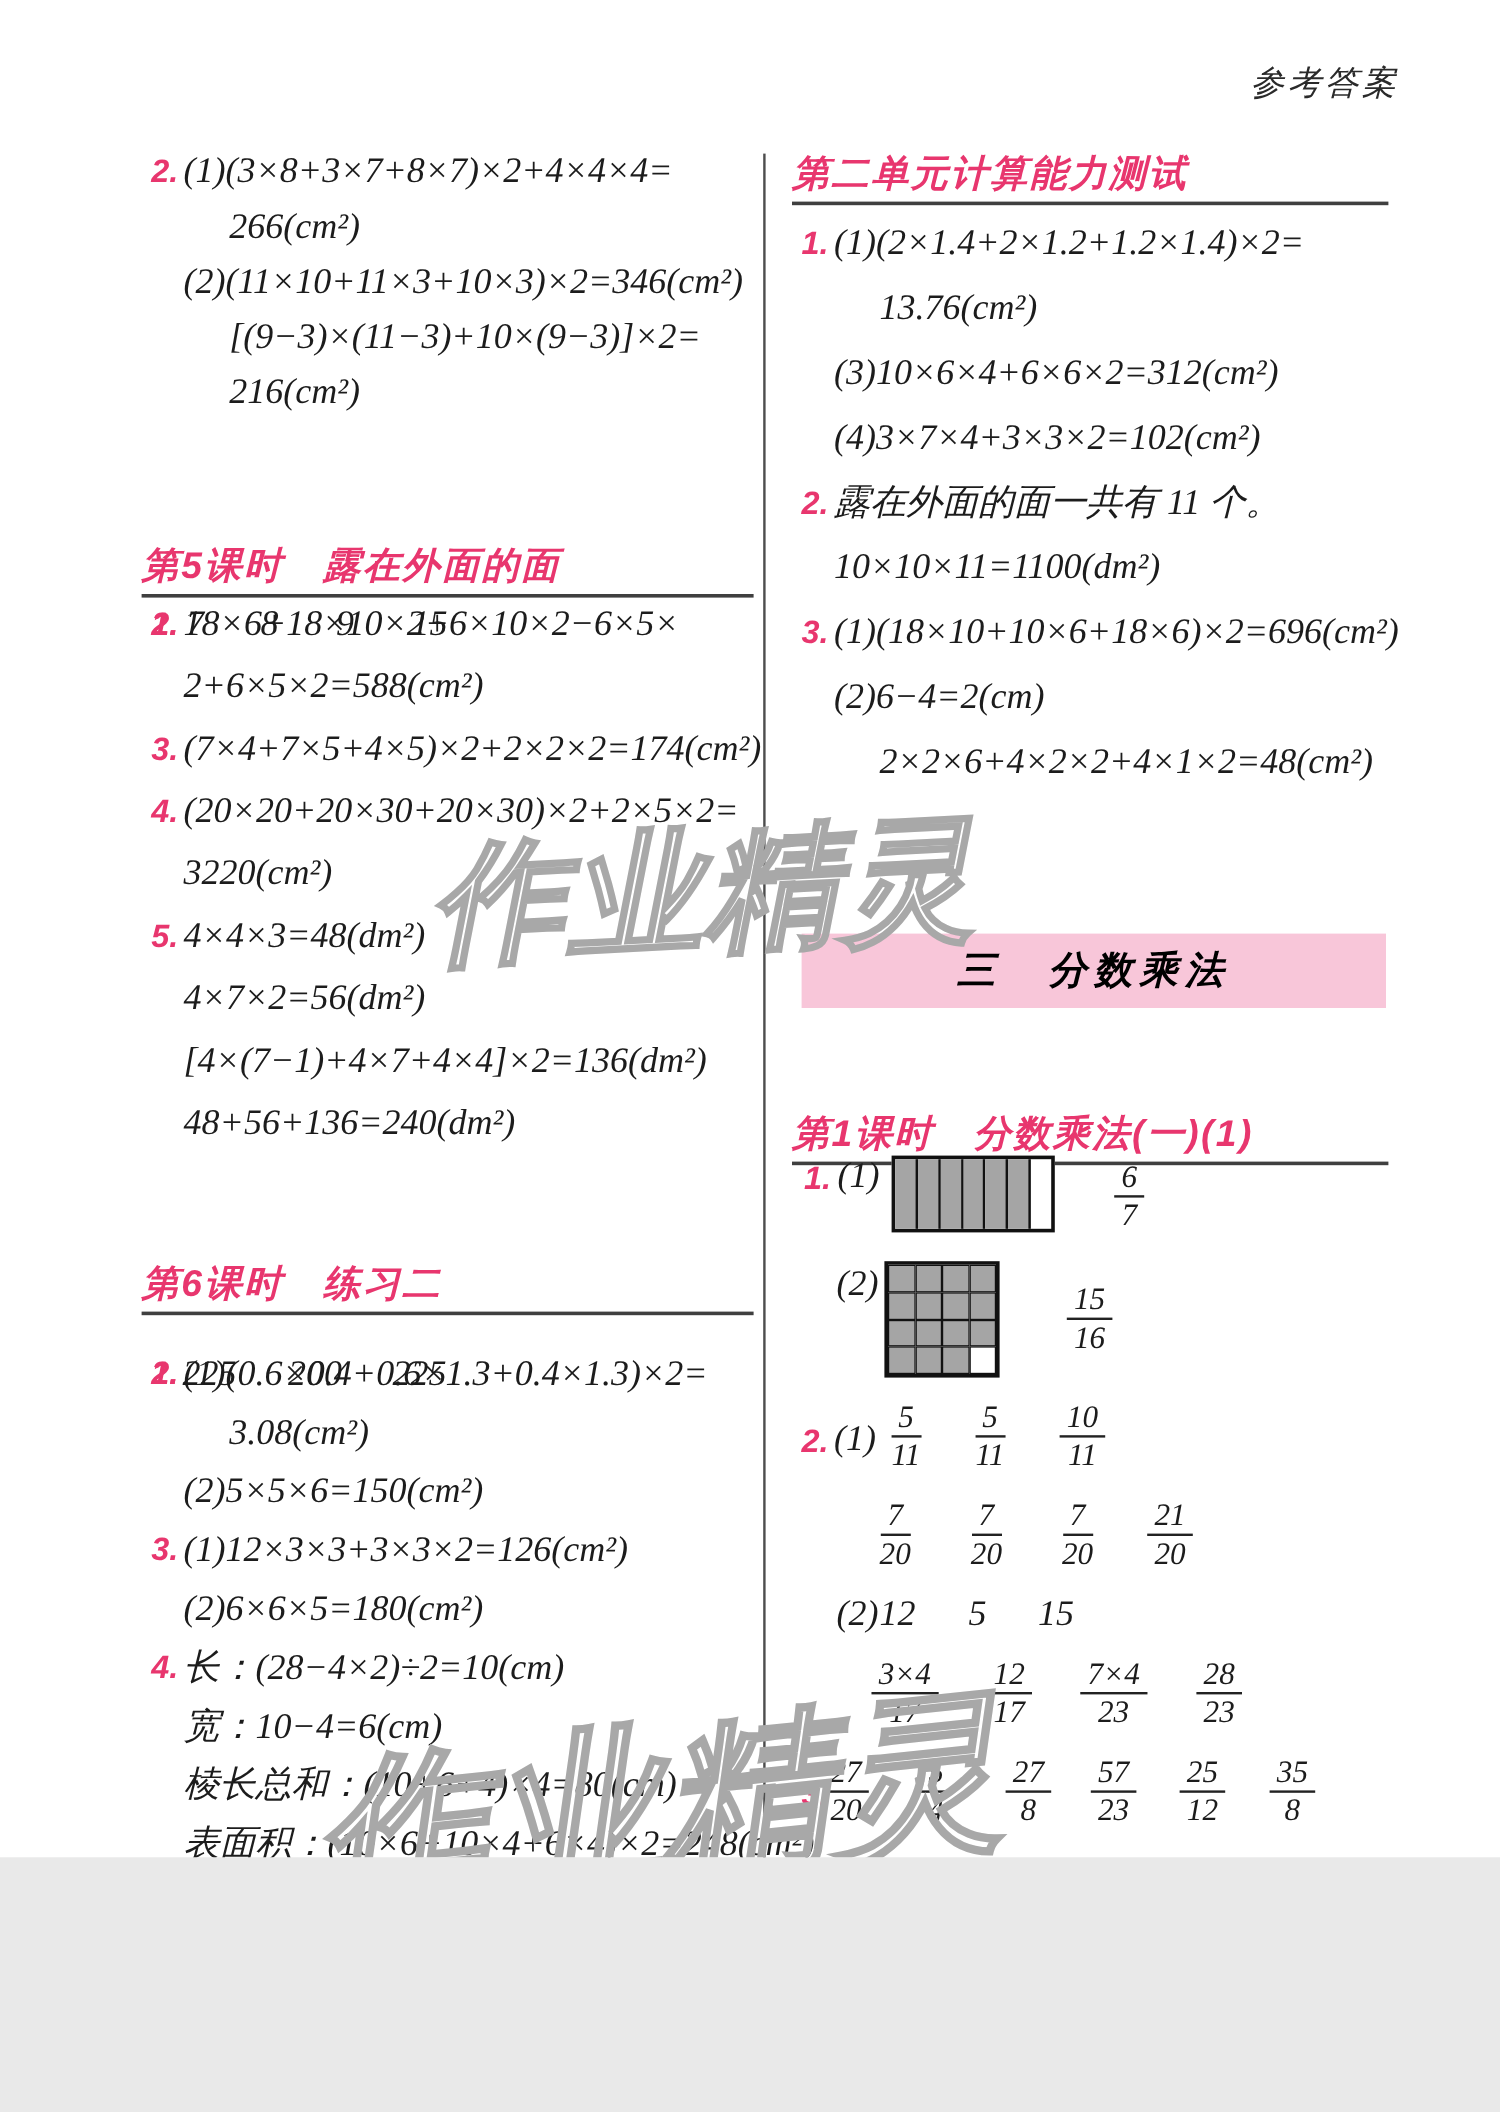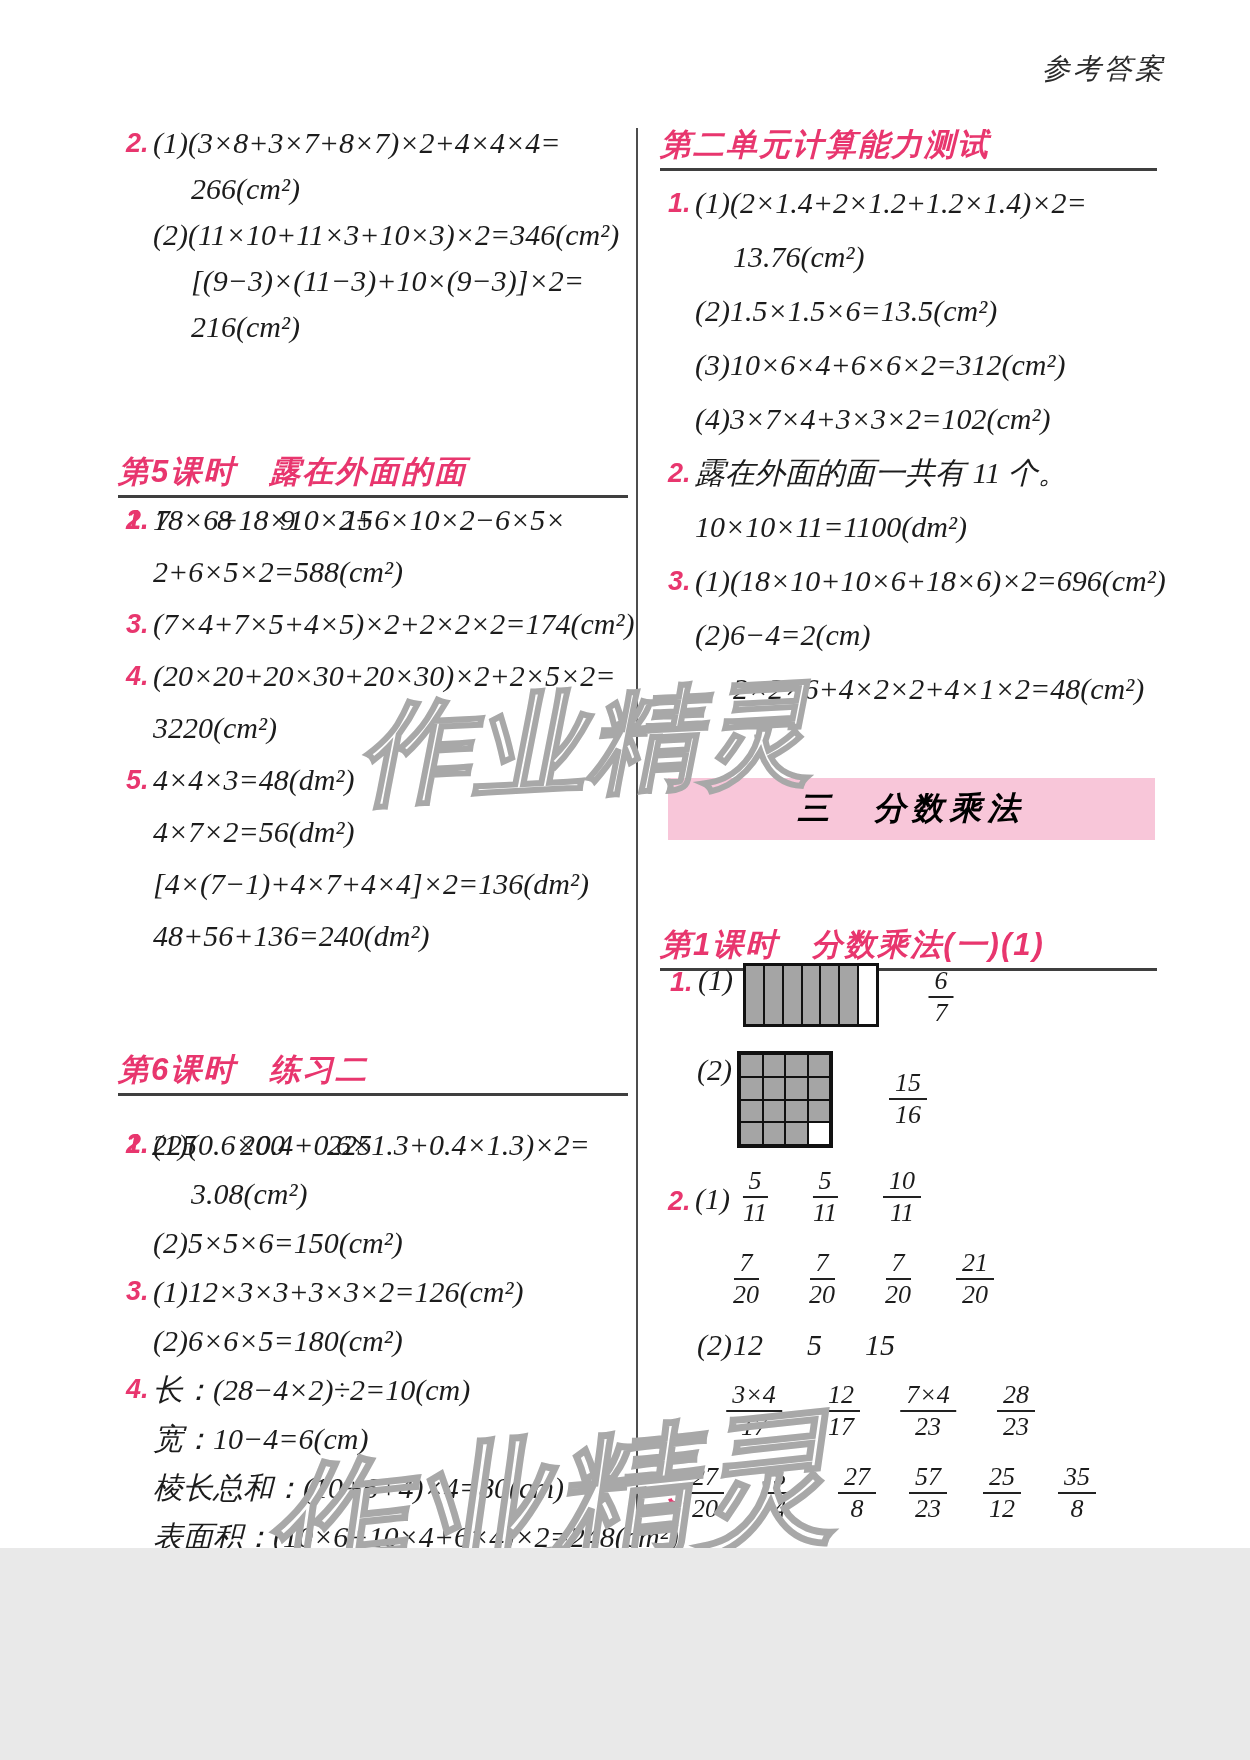--- a/index.html
+++ b/index.html
@@ -165,21 +165,20 @@
 
     <div class="sec" style="top:128px;">
       <div class="sec-t">第二单元计算能力测试</div>
       <div class="sec-r"></div>
     </div>
     <div class="blk" style="top:176px;line-height:54px;">
       <div class="item">
         <span class="marker">1.</span>
         <div class="ln ind-a">(1)(2×1.4+2×1.2+1.2×1.4)×2=</div>
         <div class="ln ind-b">13.76(cm²)</div>
-        <div class="ln ind-a">(2)1.5×1.5×6=13.5(cm²)</div>
         <div class="ln ind-a">(3)10×6×4+6×6×2=312(cm²)</div>
         <div class="ln ind-a">(4)3×7×4+3×3×2=102(cm²)</div>
       </div>
       <div class="item">
         <span class="marker">2.</span>
         <div class="ln ind-a">露在外面的面一共有 11 个。</div>
         <div class="ln ind-a">10×10×11=1100(dm²)</div>
       </div>
       <div class="item">
         <span class="marker">3.</span>

